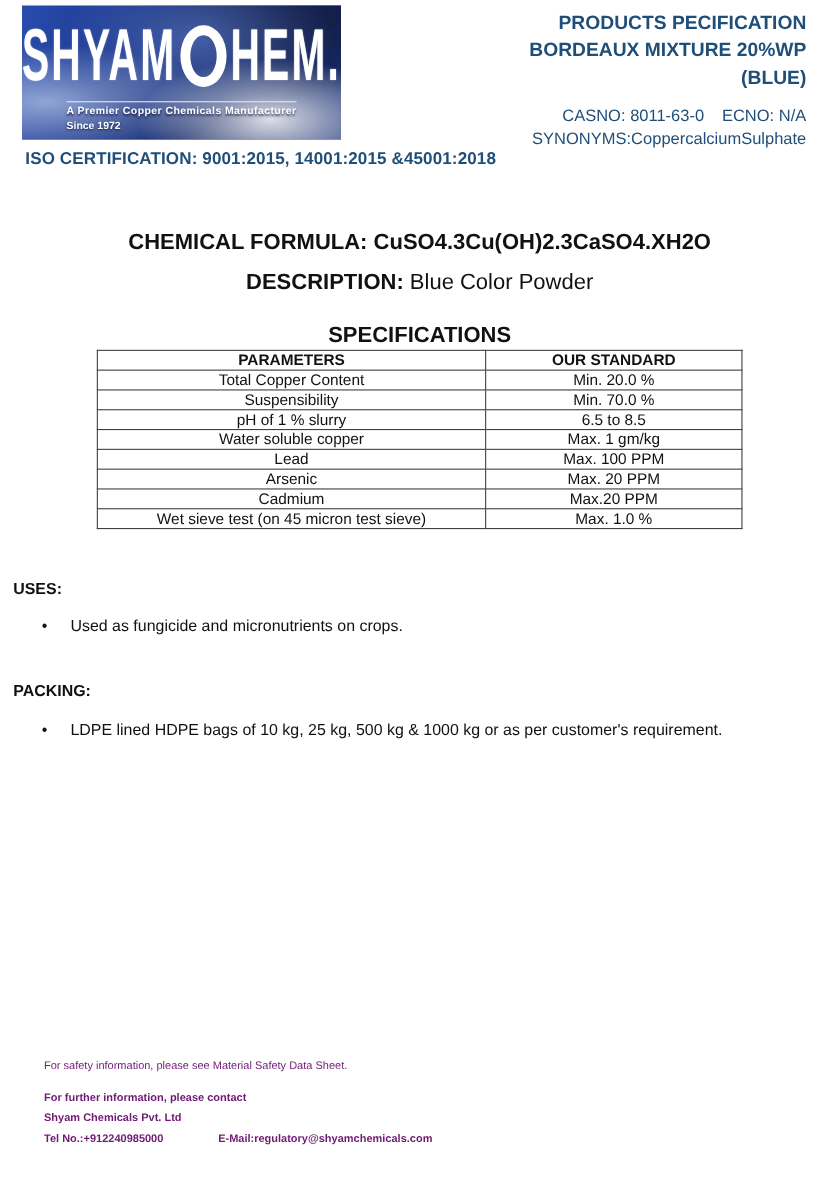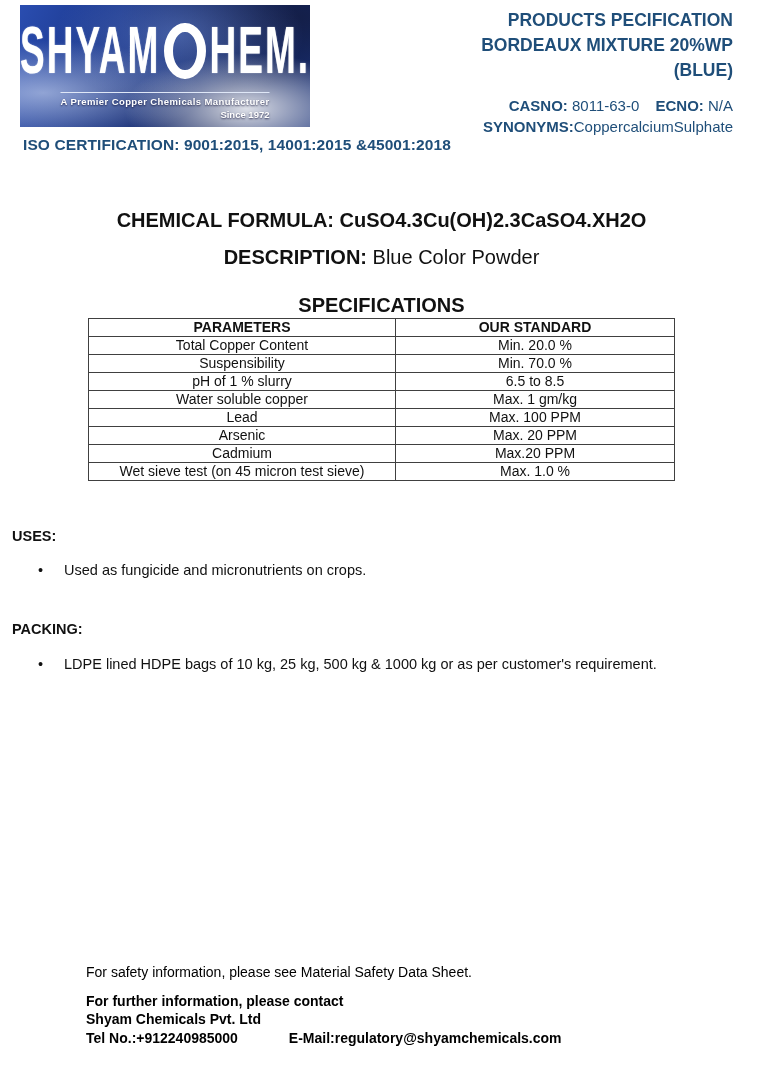--- a/index.html
+++ b/index.html
@@ -28,35 +28,35 @@
     color:#ffffff; font-weight:800; font-size:37px; letter-spacing:2px;
     display:inline-block; transform:scaleY(1.8);
     text-shadow:0 0 1px rgba(255,255,255,0.6);
   }
   .ring {
     display:inline-block; width:44px; height:56px; border:9px solid #ffffff;
     border-radius:50%; margin:0 4px;
   }
   .tagline-wrap {
     position:absolute; bottom:7px; left:50%; transform:translateX(-50%);
-    width:max-content; text-align:right; color:#ffffff;
+    width:max-content; text-align:left; color:#ffffff;
   }
   .tagline {
     font-size:9.5px; font-weight:700; letter-spacing:0.4px;
     border-top:1px solid #dfe7f7; padding-top:3px;
     text-shadow:0 1px 2px rgba(0,0,40,0.7);
   }
   .since { font-size:9.5px; font-weight:700; margin-top:2px; text-shadow:0 1px 2px rgba(0,0,40,0.7); }
 
   
   .doc-header { position:absolute; top:8px; right:30px; text-align:right; color:#1F4E79; }
   .title-line { font-size:17.5px; font-weight:700; line-height:25px; }
   .cas-line { margin-top:12px; font-size:15px; line-height:21px; }
   .syn-line { font-size:15px; line-height:21px; }
-  .lbl { font-weight:700; }
+  .lbl { font-weight:400; }
   .ecno-label { margin-left:12px; }
 
   .iso-line {
     position:absolute; left:23px; top:136px;
     font-size:15.5px; font-weight:700; color:#1F4E79; letter-spacing:0.1px;
   }
 
   
   .center-line { position:absolute; left:0; width:100%; text-align:center; font-size:20px; color:#111111; }
   .formula-line { top:209px; font-weight:700; }
@@ -67,33 +67,33 @@
   
   .spec-table {
     position:absolute; left:88px; top:318px; width:587px;
     border-collapse:collapse; font-size:14px; color:#111111;
   }
   .spec-table th, .spec-table td {
     border:1px solid #404040; text-align:center; vertical-align:middle;
     height:18px; line-height:17px; padding:0 4px; font-weight:400;
   }
   .spec-table th { font-weight:700; }
-  .col-param { width:307px; }
+  .col-param { width:353px; }
 
   
   .section-heading { position:absolute; left:12px; font-weight:700; font-size:14.5px; color:#111111; }
   .uses-heading { top:528px; }
   .packing-heading { top:621px; }
   .bullet-item { position:absolute; left:38px; font-size:14.5px; color:#111111; display:flex; }
   .uses-item { top:562px; }
   .packing-item { top:656px; }
   .bullet-marker { width:26px; flex:0 0 26px; }
 
   
-  .footer-line { position:absolute; left:40px; color:#000000; font-size:14px; white-space:nowrap;margin-left:46px; }
+  .footer-line { position:absolute; left:40px; color:#701a75; font-size:10px; white-space:nowrap; }
   .footer-safety { top:964px; font-weight:400; }
   .footer-contact { top:993px; font-weight:700; }
   .footer-company { top:1011px; font-weight:700; }
   .footer-telrow { top:1030px; font-weight:700; }
   .footer-email { margin-left:47px; }
 </style>
 </head>
 <body>
 
 <div class="page">

